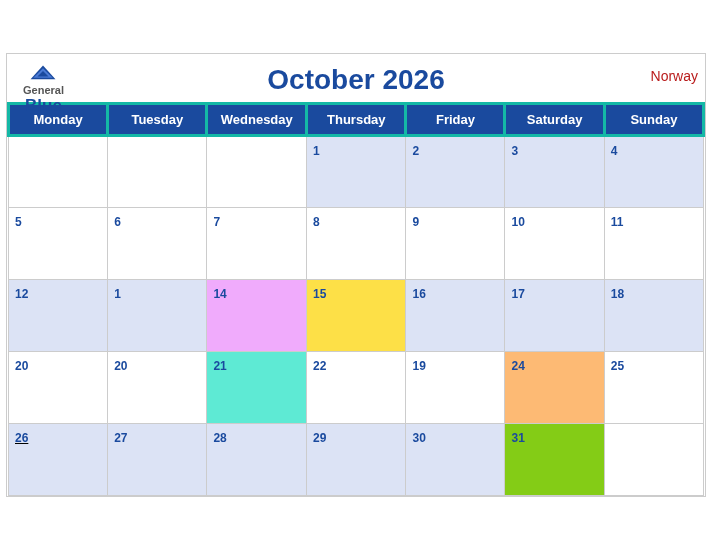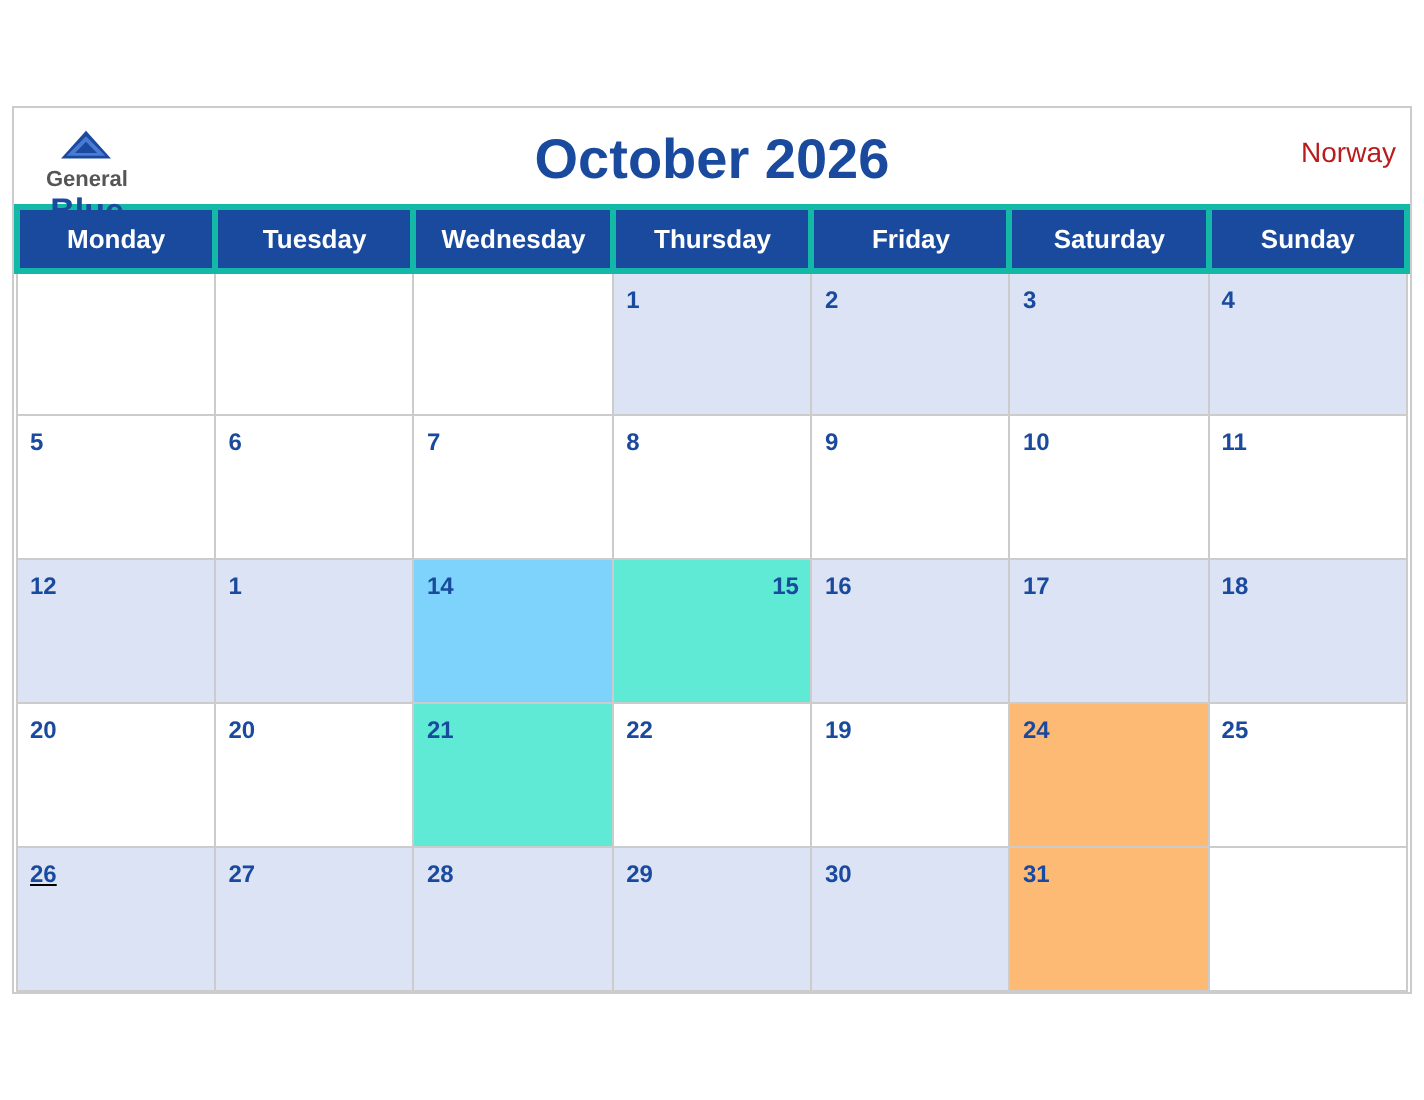--- a/index.html
+++ b/index.html
@@ -143,39 +143,39 @@
           <td style="background: rgb(255, 255, 255);"><span class="day-num">6</span></td>
           <td style="background: rgb(255, 255, 255);"><span class="day-num">7</span></td>
           <td style="background: rgb(255, 255, 255);"><span class="day-num">8</span></td>
           <td style="background: rgb(255, 255, 255);"><span class="day-num">9</span></td>
           <td style="background: rgb(255, 255, 255);"><span class="day-num">10</span></td>
           <td style="background: rgb(255, 255, 255);"><span class="day-num">11</span></td>
         </tr>
         <tr>
           <td style="background: rgb(220, 227, 245);"><span class="day-num">12</span></td>
           <td style="background: rgb(220, 227, 245);"><span class="day-num">1</span></td>
-          <td style="background: #7dd3fc;"><span class="day-num">14</span></td>
-          <td style="background: #5eead4; text-align: right;"><span class="day-num">15</span></td>
+          <td style="background: #f0abfc;"><span class="day-num">14</span></td>
+          <td style="background: #fde047;"><span class="day-num">15</span></td>
           <td style="background: rgb(220, 227, 245);"><span class="day-num">16</span></td>
           <td style="background: rgb(220, 227, 245);"><span class="day-num">17</span></td>
           <td style="background: rgb(220, 227, 245);"><span class="day-num">18</span></td>
         </tr>
         <tr>
           <td style="background: rgb(255, 255, 255);"><span class="day-num">20</span></td>
           <td style="background: rgb(255, 255, 255);"><span class="day-num">20</span></td>
           <td style="background: #5eead4;"><span class="day-num">21</span></td>
           <td style="background: rgb(255, 255, 255);"><span class="day-num">22</span></td>
           <td style="background: rgb(255, 255, 255);"><span class="day-num">19</span></td>
           <td style="background: #fdba74;"><span class="day-num">24</span></td>
           <td style="background: rgb(255, 255, 255);"><span class="day-num">25</span></td>
         </tr>
         <tr>
           <td style="background: rgb(220, 227, 245); text-decoration: underline;"><span class="day-num">26</span></td>
           <td style="background: rgb(220, 227, 245);"><span class="day-num">27</span></td>
           <td style="background: rgb(220, 227, 245);"><span class="day-num">28</span></td>
           <td style="background: rgb(220, 227, 245);"><span class="day-num">29</span></td>
           <td style="background: rgb(220, 227, 245); margin-top: 14px;"><span class="day-num">30</span></td>
-          <td style="background: #fdba74;"><span class="day-num">31</span></td>
+          <td style="background: #84cc16;"><span class="day-num">31</span></td>
           <td class="empty-cell" style="background: rgb(255, 255, 255);"></td>
         </tr>
       </tbody>
   </table>
 </div>
 
 </body></html>

